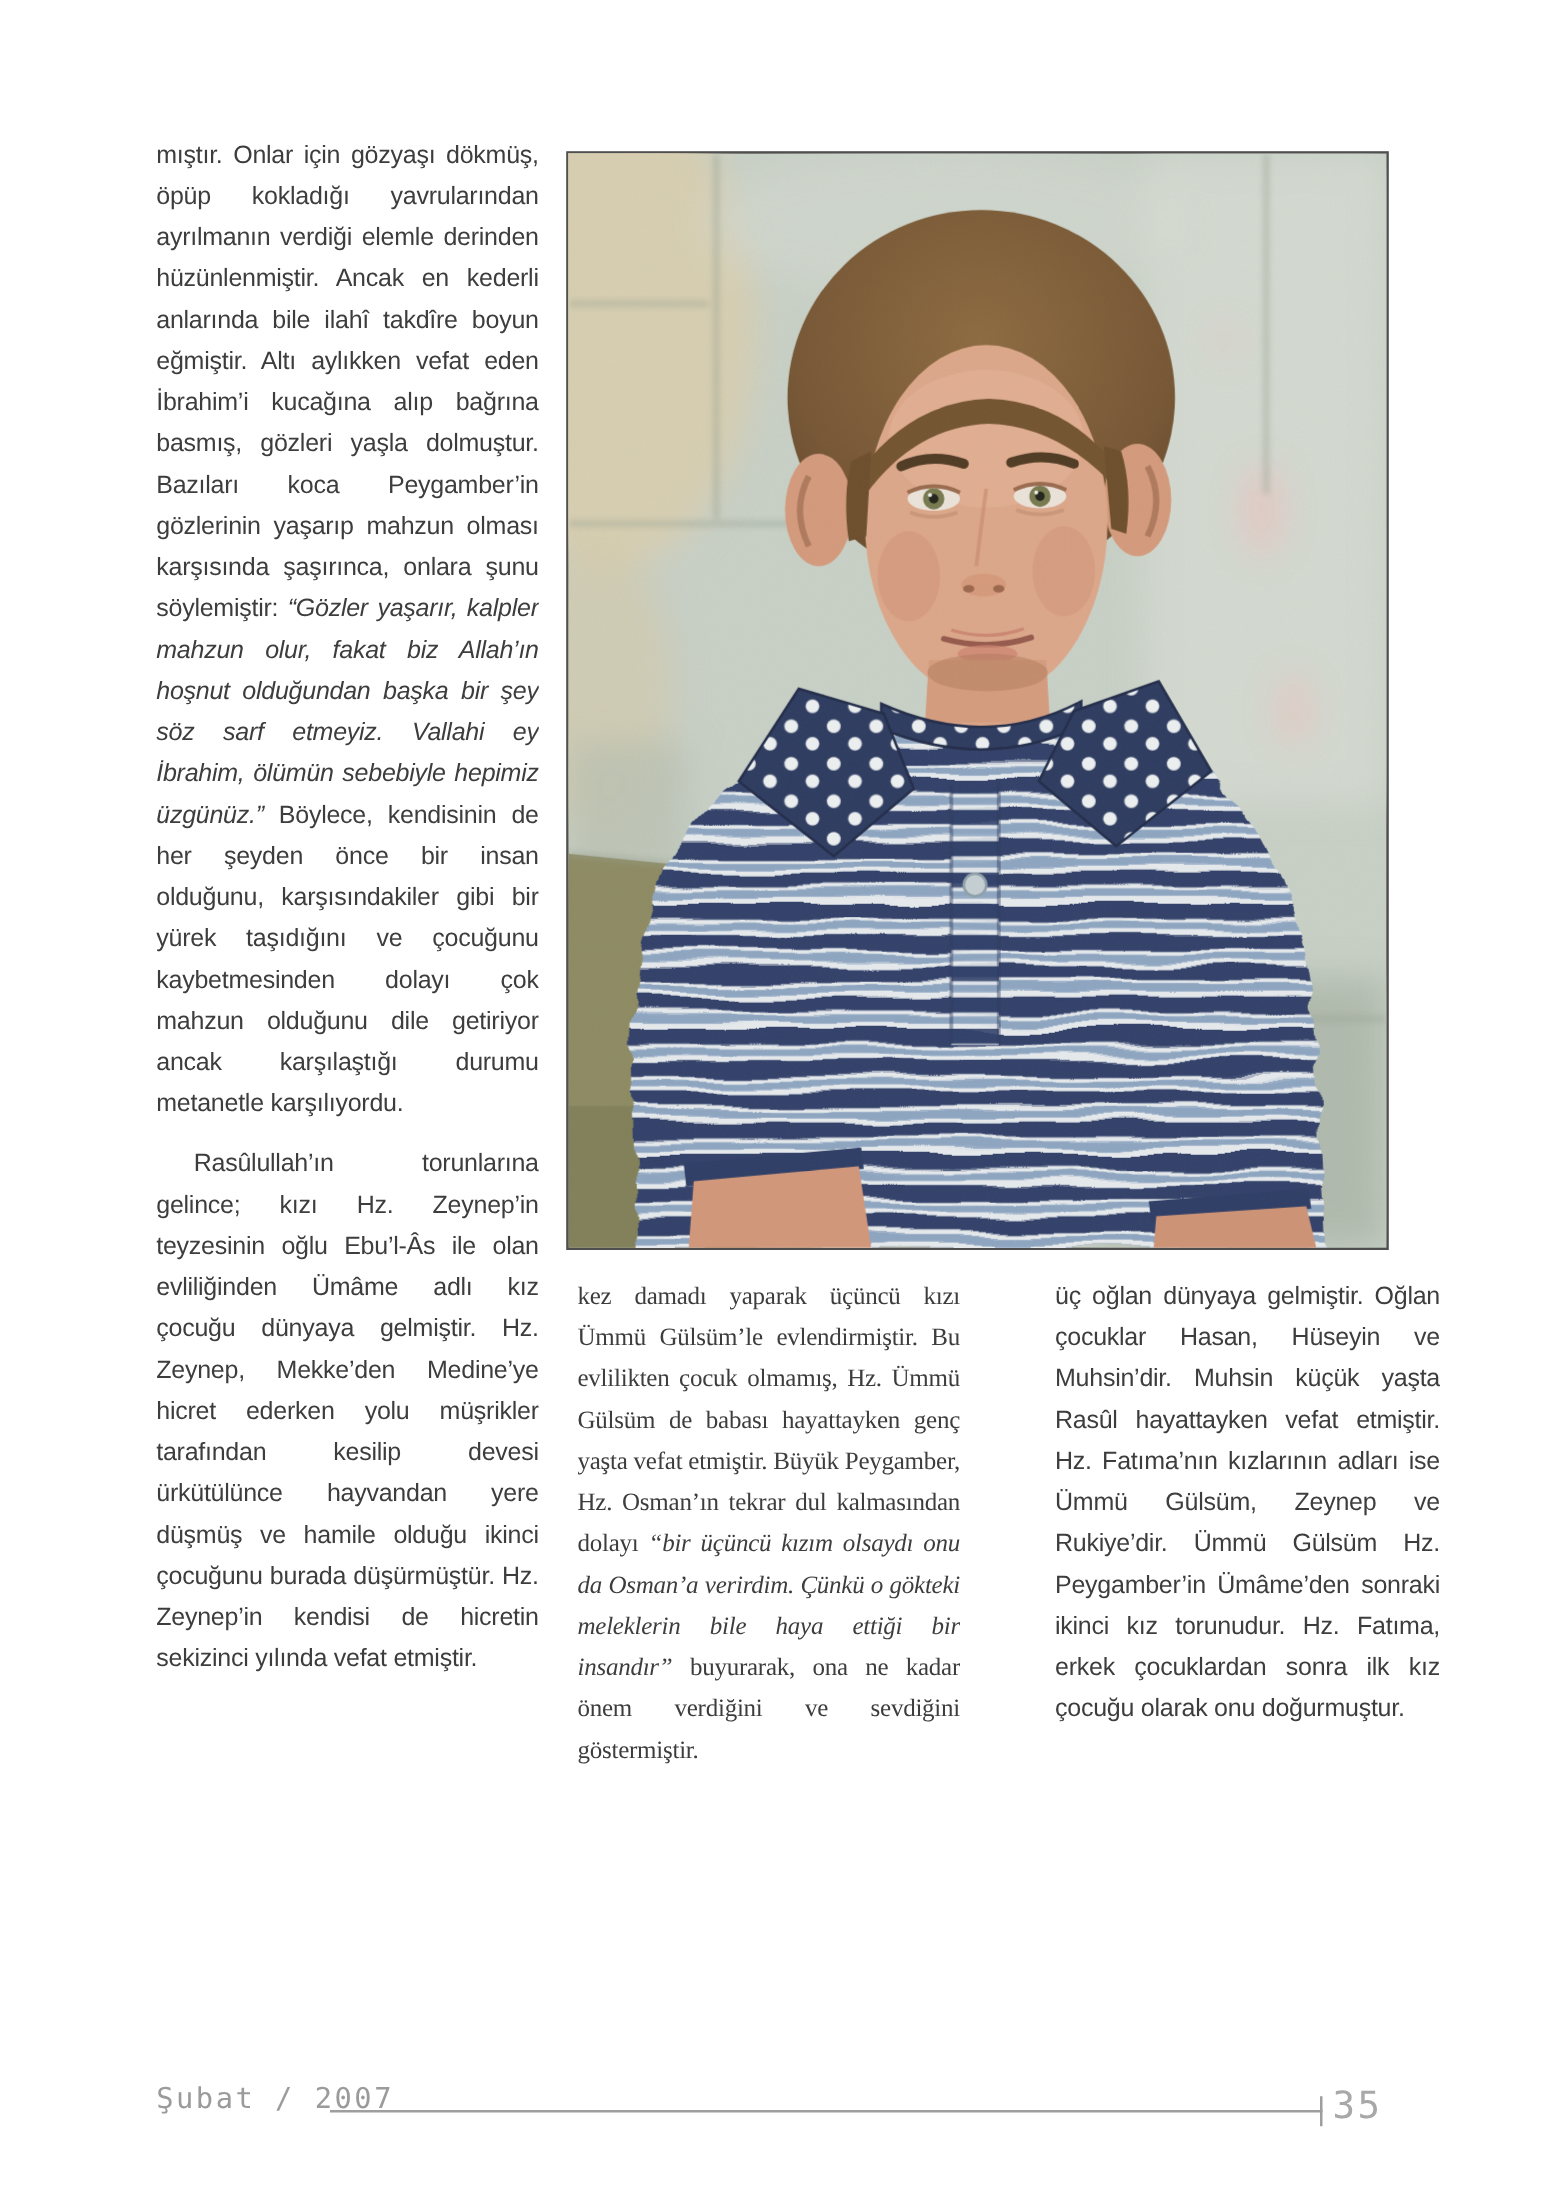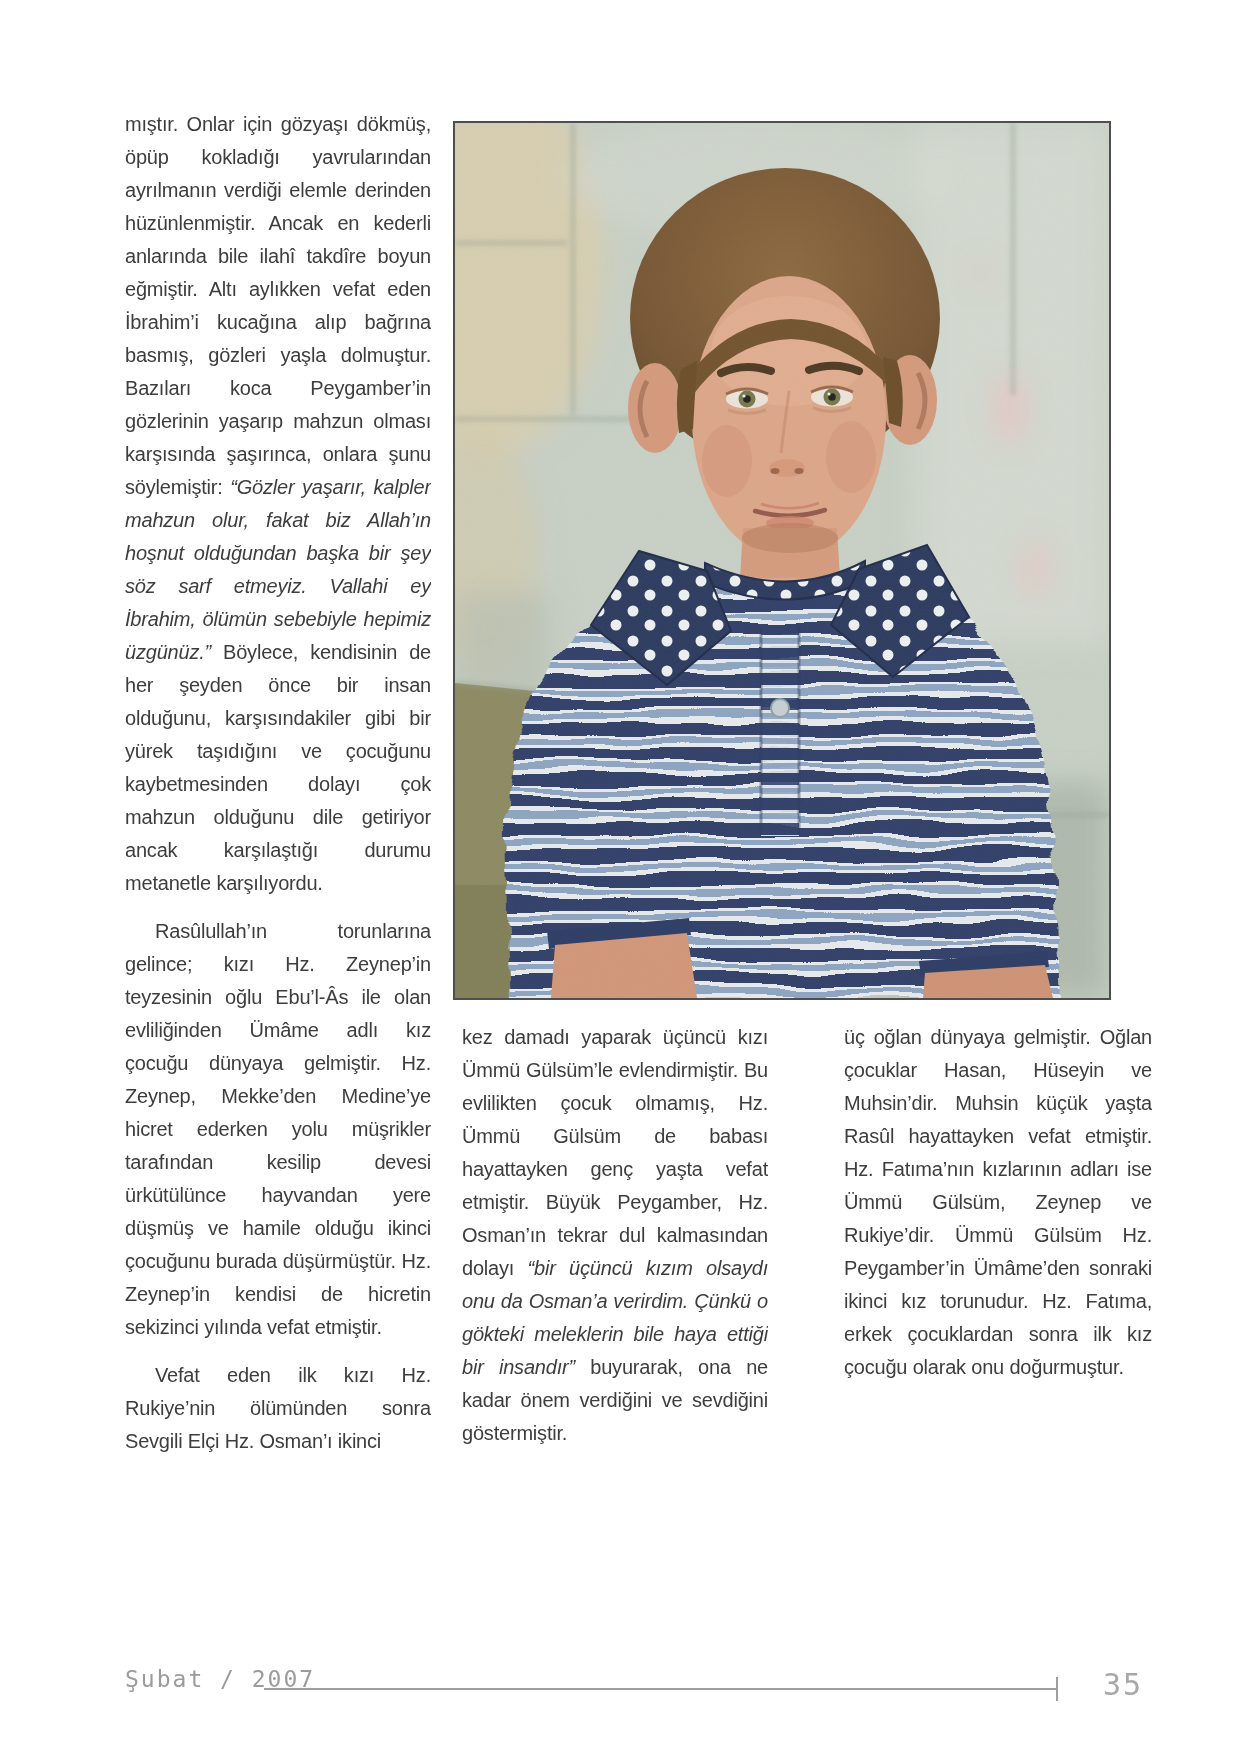--- a/index.html
+++ b/index.html
@@ -5,52 +5,51 @@
   html,body{margin:0;padding:0;background:#ffffff;}
   .page{
     position:relative;width:1240px;height:1754px;background:#ffffff;
     font-family:"Liberation Sans","DejaVu Sans",sans-serif;overflow:hidden;
   }
   .col{
     position:absolute;text-align:justify;font-size:20px;line-height:33px;
     color:#3d3d3d;letter-spacing:-0.2px;overflow:hidden;
   }
   .col-left{left:125px;top:108px;width:306px;height:1548px;}
-  .col-mid{left:462px;top:1021px;width:306px;height:648px;}
+  .col-mid{left:462px;top:1021px;width:306px;height:648px;font-family:Liberation Serif, serif;}
   .col-right{left:844px;top:1021px;width:308px;height:648px;}
   .para{margin:0 0 15px 0;}
   .para.indent{text-indent:30px;}
   .para i{font-style:italic;}
   .photo-frame{
     position:absolute;left:453px;top:121px;width:658px;height:879px;
     border:2px solid #4f4f4f;box-sizing:border-box;background:#c9d1c7;
   }
   .photo-frame svg{display:block;width:100%;height:100%;}
   .footer-issue{
     position:absolute;left:125px;top:1666px;
     font-family:"DejaVu Sans Mono","Liberation Mono",monospace;
     font-size:23px;letter-spacing:2px;color:#9b9b9b;
   }
   .footer-rule{position:absolute;left:264px;top:1688px;width:794px;height:2px;background:#9e9e9e;}
   .footer-tick{position:absolute;left:1056px;top:1677px;width:2px;height:24px;background:#9e9e9e;}
   .footer-page{
     position:absolute;left:1066px;top:1670px;
     font-family:"DejaVu Sans Mono","Liberation Mono",monospace;
-    font-size:30px;line-height:1;letter-spacing:2px;color:#a8a8a8;margin-left:37px;
+    font-size:30px;line-height:1;letter-spacing:2px;color:#a8a8a8;
   }
 </style>
 </head>
 <body>
 
 <div class="page">
 
   <div class="col col-left">
       <p class="para"><span>mıştır. Onlar için gözyaşı dökmüş, öpüp kokladığı yavrularından ayrılmanın verdiği elemle derinden hüzünlenmiştir. Ancak en kederli anlarında bile ilahî takdîre boyun eğmiştir. Altı aylıkken vefat eden İbrahim’i kucağına alıp bağrına basmış, gözleri yaşla dolmuştur. Bazıları koca Peygamber’in gözlerinin yaşarıp mahzun olması karşısında şaşırınca, onlara şunu söylemiştir: </span><i>“Gözler yaşarır, kalpler mahzun olur, fakat biz Allah’ın hoşnut olduğundan başka bir şey söz sarf etmeyiz. Vallahi ey İbrahim, ölümün sebebiyle hepimiz üzgünüz.”</i><span> Böylece, kendisinin de her şeyden önce bir insan olduğunu, karşısındakiler gibi bir yürek taşıdığını ve çocuğunu kaybetmesinden dolayı çok mahzun olduğunu dile getiriyor ancak karşılaştığı durumu metanetle karşılıyordu.</span></p>
       <p class="para indent"><span>Rasûlullah’ın torunlarına gelince; kızı Hz. Zeynep’in teyzesinin oğlu Ebu’l-Âs ile olan evliliğinden Ümâme adlı kız çocuğu dünyaya gelmiştir. Hz. Zeynep, Mekke’den Medine’ye hicret ederken yolu müşrikler tarafından kesilip devesi ürkütülünce hayvandan yere düşmüş ve hamile olduğu ikinci çocuğunu burada düşürmüştür. Hz. Zeynep’in kendisi de hicretin sekizinci yılında vefat etmiştir.</span></p>
-      <p class="para indent"><span>Vefat eden ilk kızı Hz. Rukiye’nin ölümünden sonra Sevgili Elçi Hz. Osman’ı ikinci</span></p>
     </div>
 
   <div class="photo-frame" role="img" aria-label="Portrait photo of a boy with short brown hair and hazel eyes wearing a navy-and-white striped polo shirt with a polka-dot collar, standing in front of a pale stone wall">
     <svg viewBox="0 0 654 875" preserveAspectRatio="none">
       <defs>
         <pattern id="stripes" width="654" height="25" patternUnits="userSpaceOnUse">
           <rect width="654" height="25" fill="#e7ebee"></rect>
           <rect y="0" width="654" height="12" fill="#30406a"></rect>
           <rect y="15" width="654" height="6" fill="#8ea5c2"></rect>
         </pattern>

